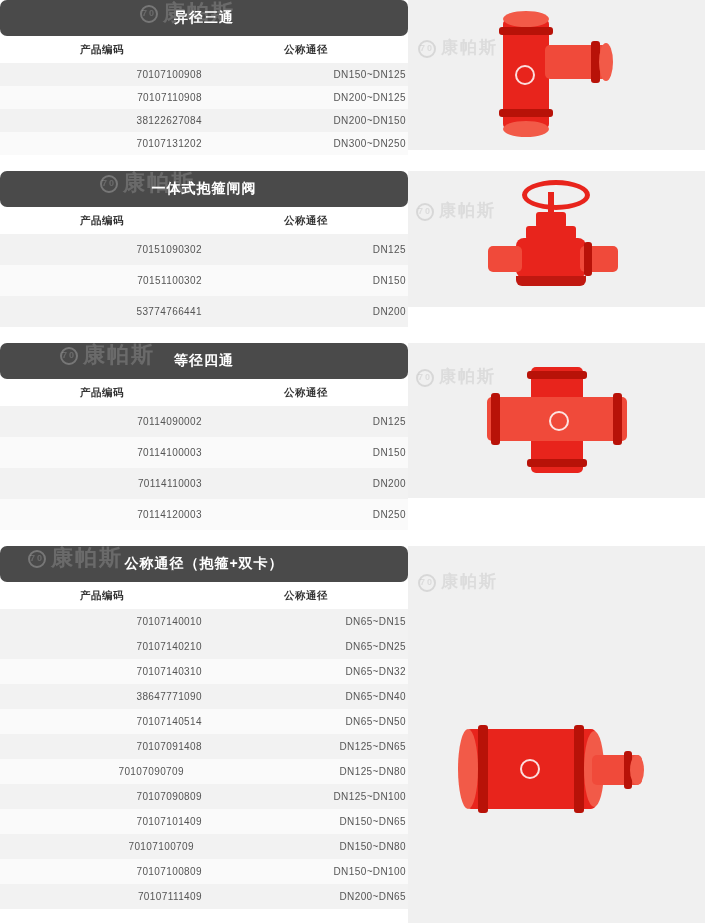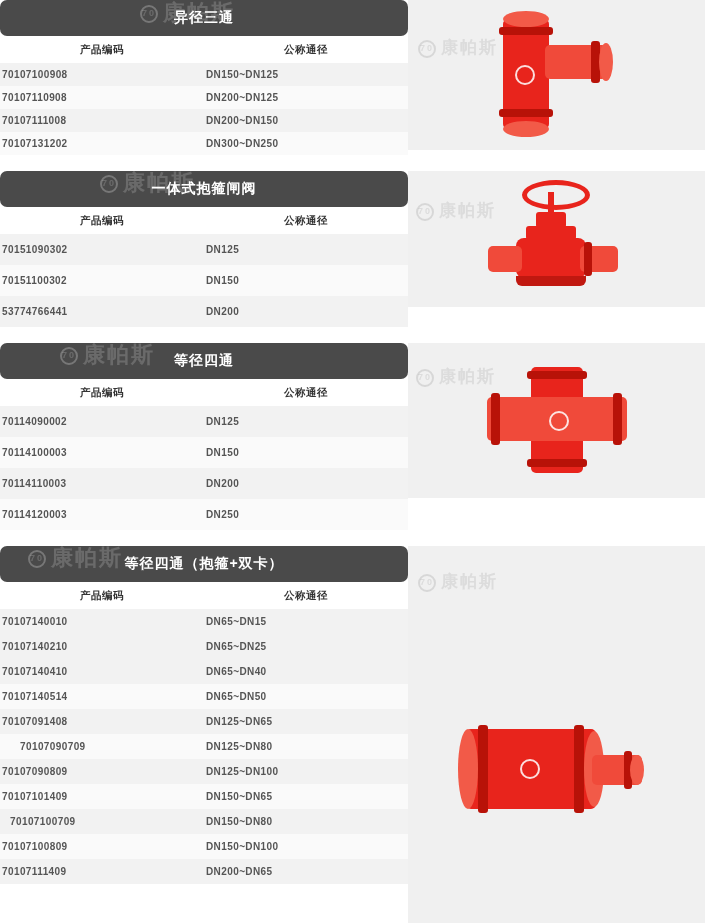--- a/index.html
+++ b/index.html
@@ -59,23 +59,22 @@
     color: #333333;
     padding: 7px 2px 6px 2px;
     background: #ffffff;
     text-align: center;
     letter-spacing: 0.5px;
   }
   table.spec td {
     font-size: 10px;
     color: #555555;
     padding: 6px 2px;
-    text-align: left;
+    text-align: right;
     letter-spacing: 0.4px;
-    font-weight: bold;
   }
   table.spec tr.odd td { background: #f2f2f2; }
   table.spec tr.even td { background: #fafafa; }
 
   
   .wm {
     position: absolute;
     font-size: 22px;
     font-weight: bold;
     color: rgba(150,150,150,0.22);
@@ -169,21 +168,21 @@
         <tbody>
           <tr class="odd">
             <td>70107100908</td>
             <td>DN150~DN125</td>
           </tr>
           <tr class="even">
             <td>70107110908</td>
             <td>DN200~DN125</td>
           </tr>
           <tr class="odd">
-            <td>70107111008</td>
+            <td>38122627084</td>
             <td>DN200~DN150</td>
           </tr>
           <tr class="even">
             <td>70107131202</td>
             <td>DN300~DN250</td>
           </tr>
         </tbody>
       </table>
     </div>
     <div class="img-col" style="height:150px;">
@@ -293,40 +292,44 @@
         <div class="band" style="left:50px; top:98px; width:60px; height:8px;"></div>
         <div class="badge-o" style="left:72px; top:50px;"></div>
       </div>
     </div>
   </div>
 
   <div class="section" style="margin-bottom:0;">
     <div class="table-col">
       <div class="section-title">
         <span class="wm wm-title" style="left:28px; top:-3px;"><span class="logo-mark">70</span>康帕斯</span>
-        <span>等径四通（抱箍+双卡）</span>
+        <span>公称通径（抱箍+双卡）</span>
       </div>
       <table class="spec">
         <thead>
           <tr>
             <th>产品编码</th>
             <th>公称通径</th>
           </tr>
         </thead>
         <tbody>
           <tr class="odd">
             <td style="padding:7px 2px;">70107140010</td>
             <td style="padding:7px 2px;">DN65~DN15</td>
           </tr>
           <tr class="odd">
             <td style="padding:7px 2px;">70107140210</td>
             <td style="padding:7px 2px;">DN65~DN25</td>
           </tr>
-          <tr class="odd">
-            <td style="padding:7px 2px;">70107140410</td>
+          <tr class="even">
+            <td style="padding:7px 2px;">70107140310</td>
+            <td style="padding:7px 2px;">DN65~DN32</td>
+          </tr>
+          <tr class="odd">
+            <td style="padding:7px 2px;">38647771090</td>
             <td style="padding:7px 2px;">DN65~DN40</td>
           </tr>
           <tr class="even">
             <td style="padding:7px 2px;margin-left:8px;">70107140514</td>
             <td style="padding:7px 2px;">DN65~DN50</td>
           </tr>
           <tr class="odd">
             <td style="padding:7px 2px;">70107091408</td>
             <td style="padding:7px 2px;">DN125~DN65</td>
           </tr>

